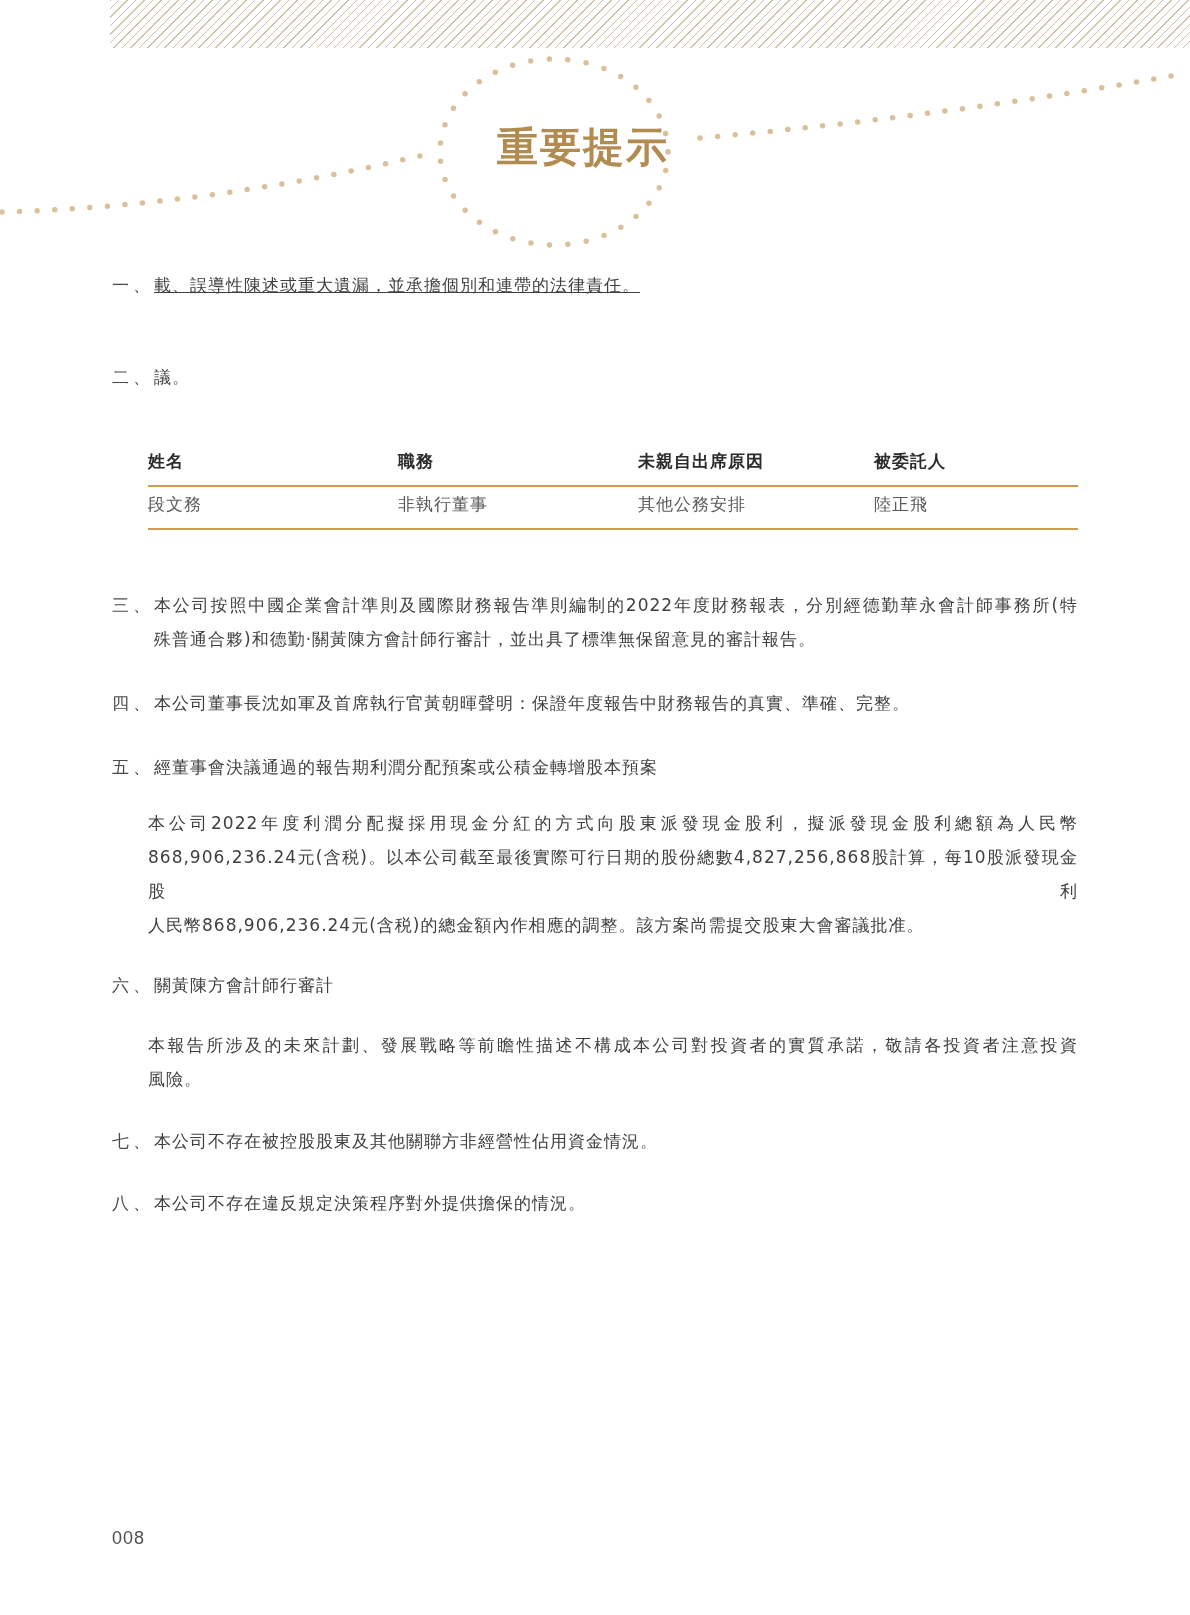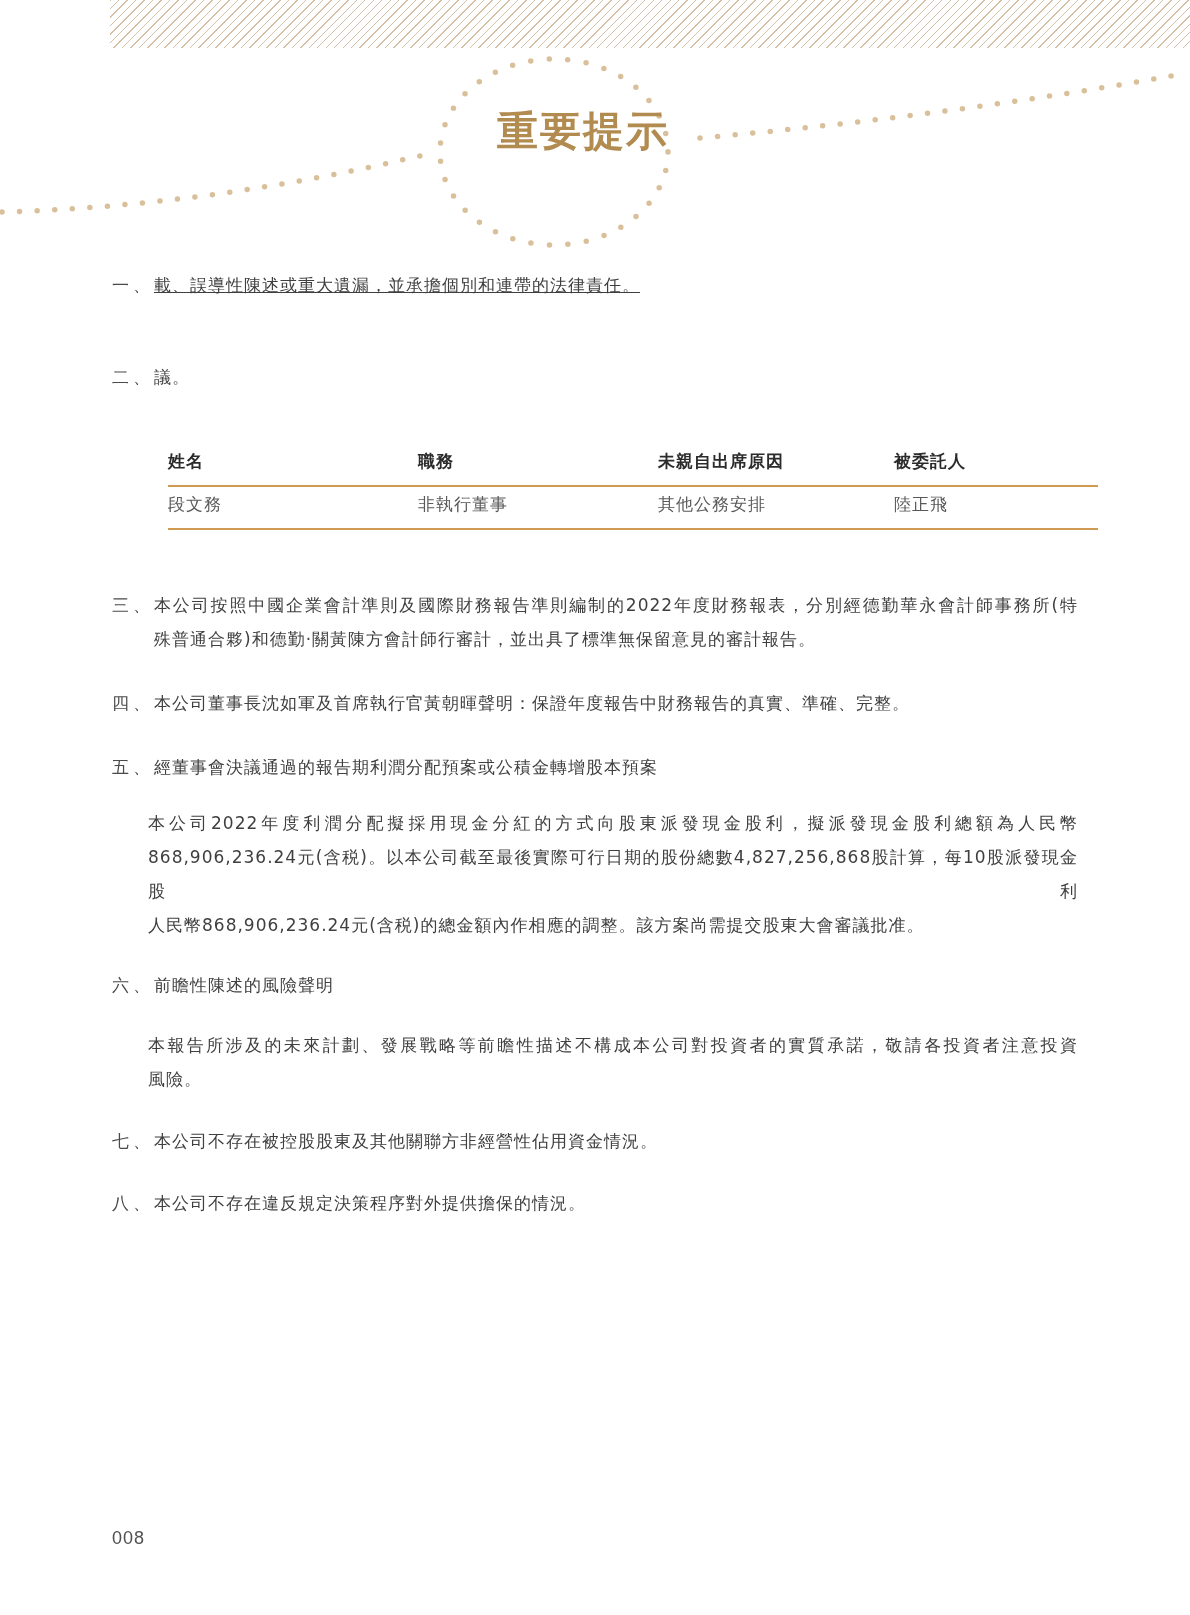--- a/index.html
+++ b/index.html
@@ -19,21 +19,21 @@
     background:repeating-linear-gradient(
       135deg,
       rgba(178,138,92,0.55) 0px, rgba(178,138,92,0.55) 1px,
       rgba(255,255,255,0) 1px, rgba(255,255,255,0) 6px
     );
   }
 
   
   .header-svg{position:absolute;left:0;top:40px;width:1190px;height:230px;}
   .page-title{
-    position:absolute;left:497px;top:104px;
+    position:absolute;left:497px;top:120px;
     font-family:"DejaVu Serif","Liberation Serif",serif;
     font-size:41px;font-weight:700;letter-spacing:2px;
     color:#B28B51;white-space:nowrap;
   }
 
   
   .para{
     position:absolute;left:112px;width:966px;
     display:flex;align-items:flex-start;
     font-size:17px;line-height:34px;letter-spacing:1px;
@@ -45,21 +45,21 @@
 
   .indent-body{
     position:absolute;left:148px;width:930px;
     font-size:17px;line-height:34px;letter-spacing:1px;
   }
 
   
   .absence-table{
     position:absolute;left:148px;top:450px;width:930px;
     border-collapse:collapse;table-layout:fixed;
-    font-size:17px;color:#595959;margin-left:20px;
+    font-size:17px;color:#595959;
   }
   .absence-table th{
     text-align:left;font-weight:700;color:#2b2b2b;
     padding:0 0 12px 0;border-bottom:2px solid #CF9B52;
     letter-spacing:1px;
   }
   .absence-table td{
     padding:0;height:35px;vertical-align:middle;letter-spacing:1px;
   }
   .absence-table tr.last td{border-bottom:2px solid #CF9B52;padding-bottom:6px;}
@@ -150,21 +150,21 @@
 
   <div class="indent-body" style="top:806px;">
     <span class="jline" style="display:block;">本公司2022年度利潤分配擬採用現金分紅的方式向股東派發現金股利，擬派發現金股利總額為人民幣</span>
     <span class="jline" style="display:block;">868,906,236.24元(含税)。以本公司截至最後實際可行日期的股份總數4,827,256,868股計算，每10股派發現金股利</span>
     <span class="jlast" style="display:block;">人民幣868,906,236.24元(含税)的總金額內作相應的調整。該方案尚需提交股東大會審議批准。</span>
   </div>
 
   <div class="para" style="top:968px;">
     <span class="para-label">六、</span>
     <span class="para-body">
-      <span class="jlast" style="display:block;">前瞻性陳述的風險聲明</span>
+      <span class="jlast" style="display:block;">關黃陳方會計師行審計</span>
     </span>
   </div>
 
   <div class="indent-body" style="top:1028px;">
     <span class="jline" style="display:block;">本報告所涉及的未來計劃、發展戰略等前瞻性描述不構成本公司對投資者的實質承諾，敬請各投資者注意投資</span>
     <span class="jlast" style="display:block;">風險。</span>
   </div>
 
   <div class="para" style="top:1124px;">
     <span class="para-label">七、</span>

